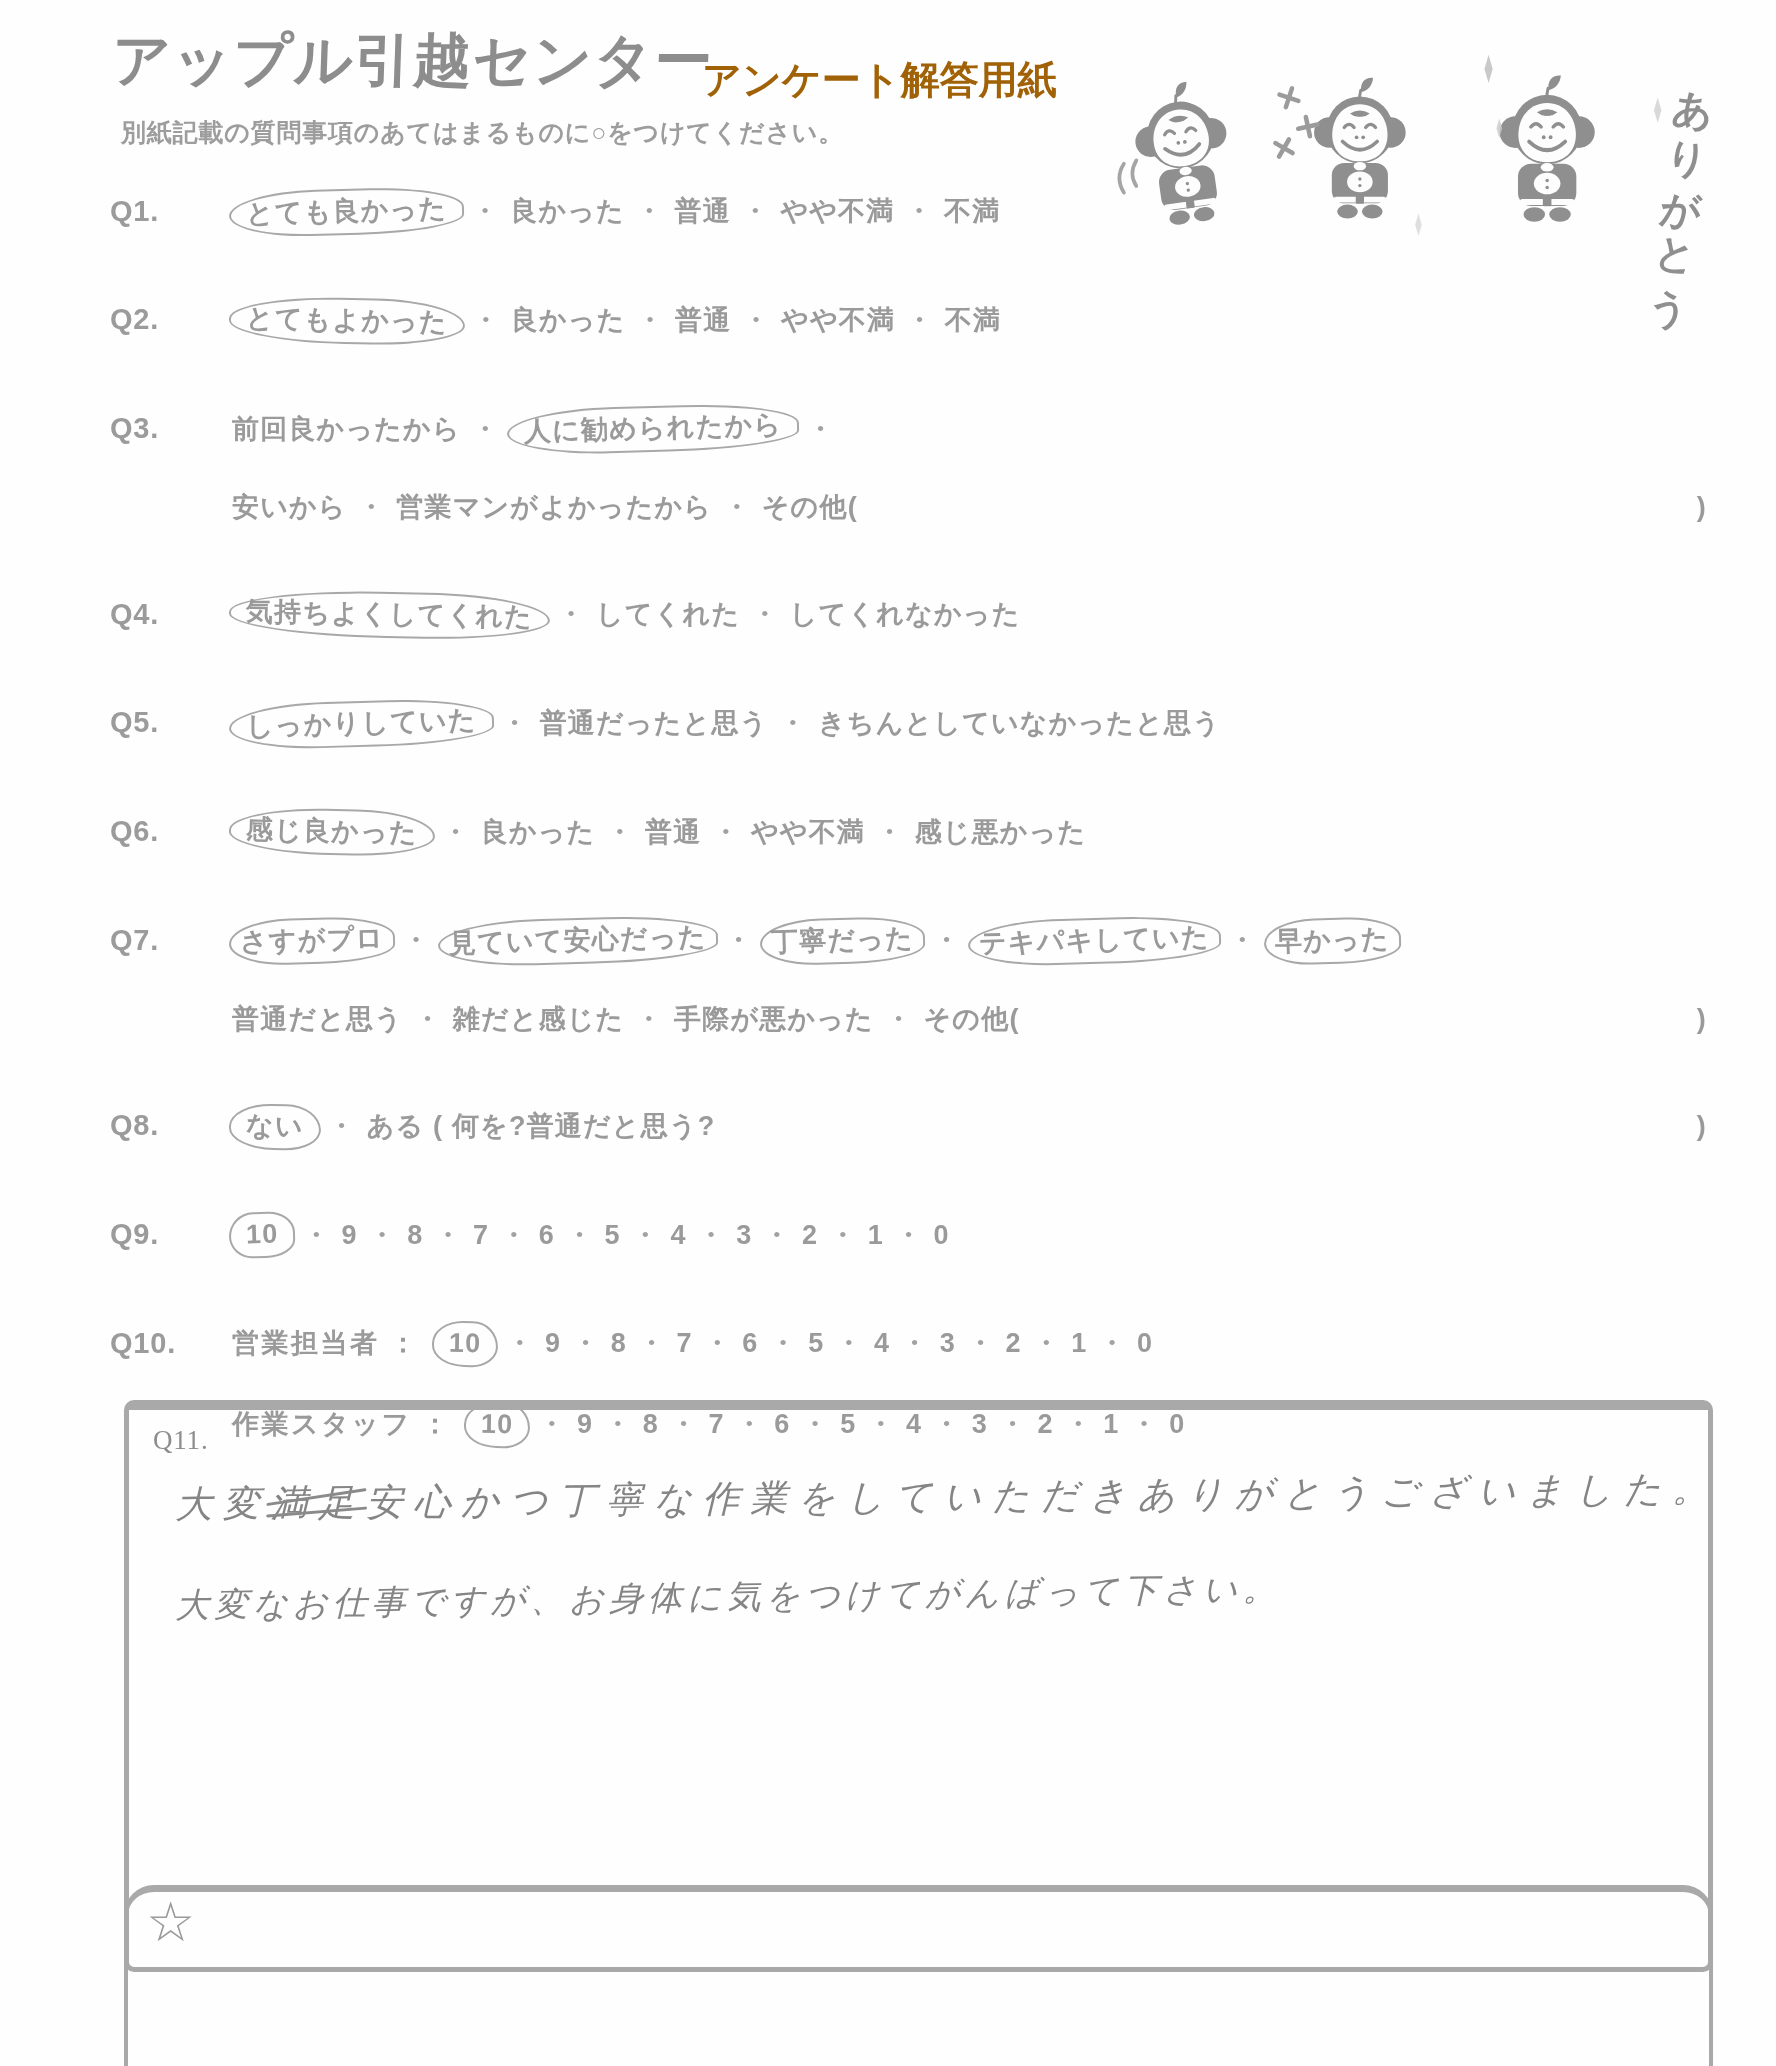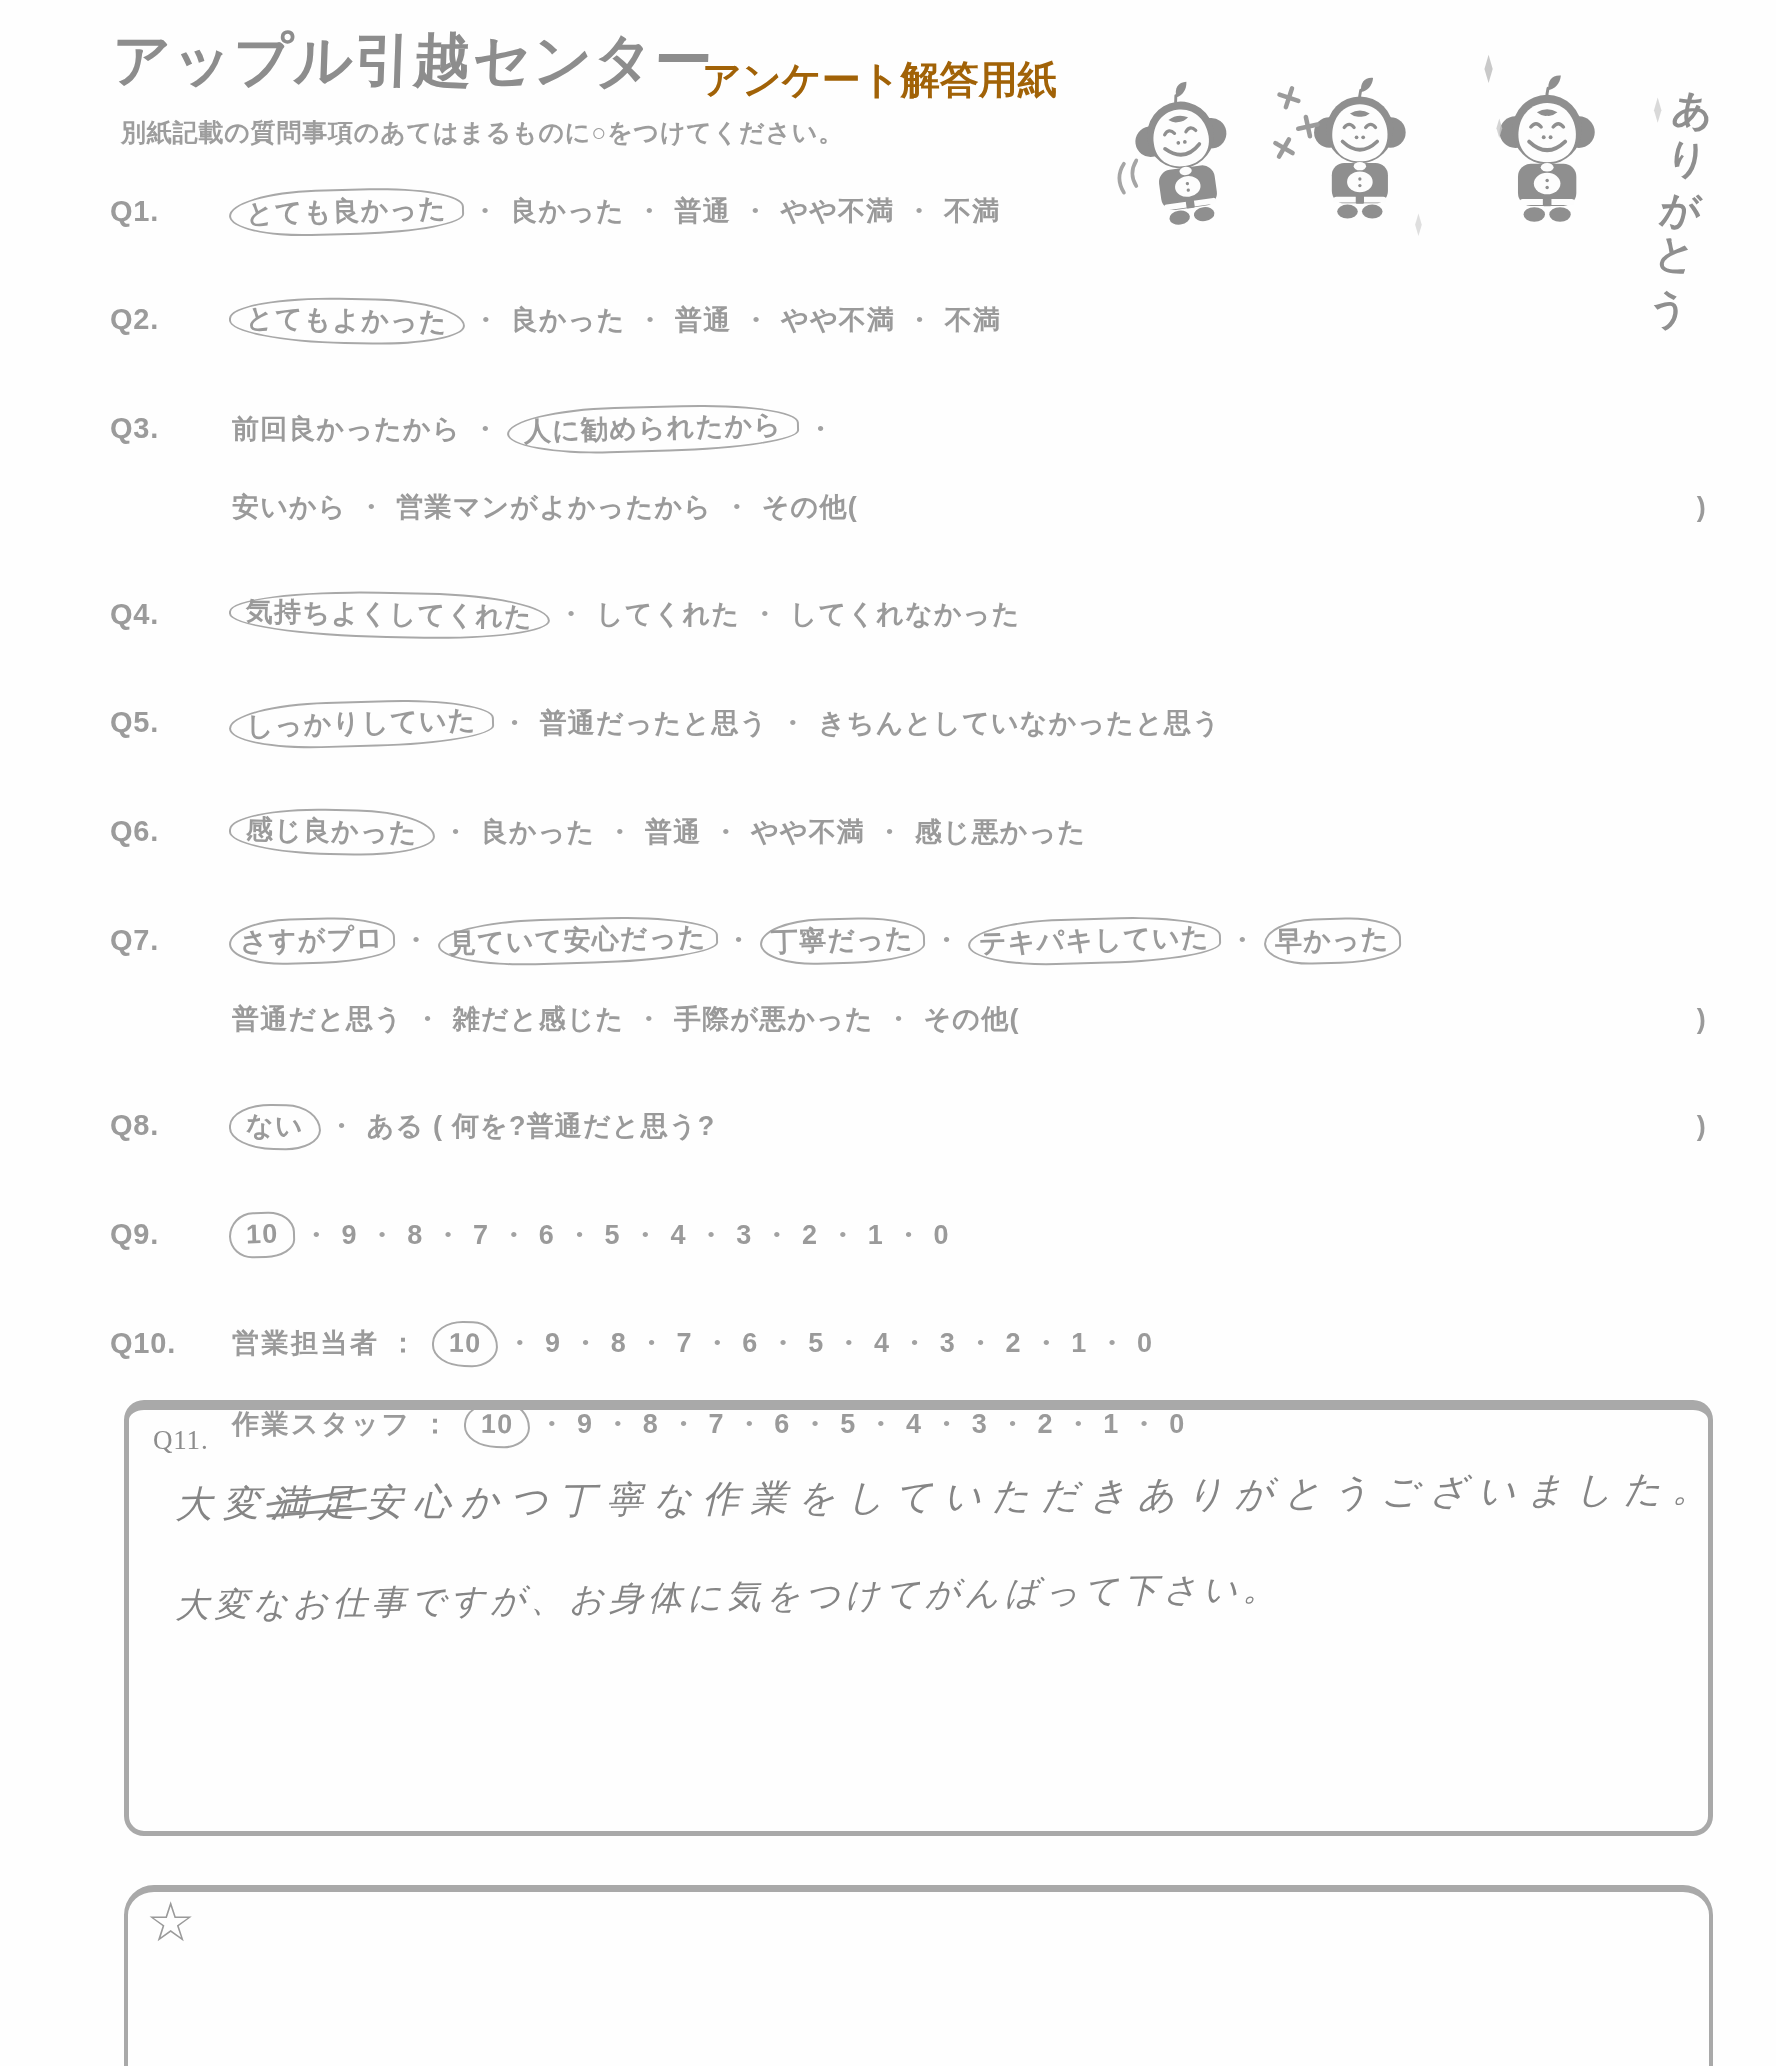--- a/index.html
+++ b/index.html
@@ -26,22 +26,22 @@
   .tok{font-size:27px;color:#9a9a9a;letter-spacing:1.2px;line-height:1.25;}
   .sep{padding:0 10.7px;color:#a2a2a2;}
   .prefix{margin-right:16.5px;letter-spacing:2.5px;}
   .spacer{flex:1;min-width:25px;}
   .circled{border:2.5px solid #a8a8a8;border-radius:48% 52% 58% 45% / 68% 58% 50% 62%;
     padding:4.1px 15px;margin:-4.1px -3.3px;transform:rotate(-1.6deg);}
   .q-row:nth-child(2n) .circled{transform:rotate(1.1deg);border-radius:55% 45% 46% 58% / 58% 66% 52% 55%;}
   .q-row:nth-child(7) .circled{padding:4.1px 9px;}
 
   
-  .q11-box{position:absolute;left:124px;top:1400px;width:1589px;height:436px;box-sizing:border-box;
-    border:5px solid #a9a9a9;border-top-width:10.7px;border-radius:20px;}
+  .q11-box{position:absolute;left:124px;top:1400px;width:1589px;height:572px;box-sizing:border-box;
+    border:5px solid #a9a9a9;border-top-width:10.7px;border-radius:10px;}
   .q11-label{position:absolute;left:24px;top:15px;font-family:"Liberation Serif","DejaVu Serif",serif;
     font-size:27px;color:#8d8d8d;letter-spacing:0.8px;}
   .q11-line{white-space:nowrap;color:#858585;font-style:italic;}
   .q11-line.l1{margin:62px 0 0 46px;font-size:37px;letter-spacing:10.7px;transform:rotate(-.6deg);}
   .q11-line.l2{margin:49px 0 0 46px;font-size:34px;letter-spacing:5px;transform:rotate(-.9deg);}
   .struck{position:relative;display:inline-block;text-align:right;}
   .struck::before,.struck::after{content:"";position:absolute;left:-4.1px;right:-1.7px;height:3.3px;
     background:#8a8a8a;border-radius:2.1px;top:34%;transform:rotate(-8deg);}
   .struck::after{top:64%;transform:rotate(-4deg);}
 

